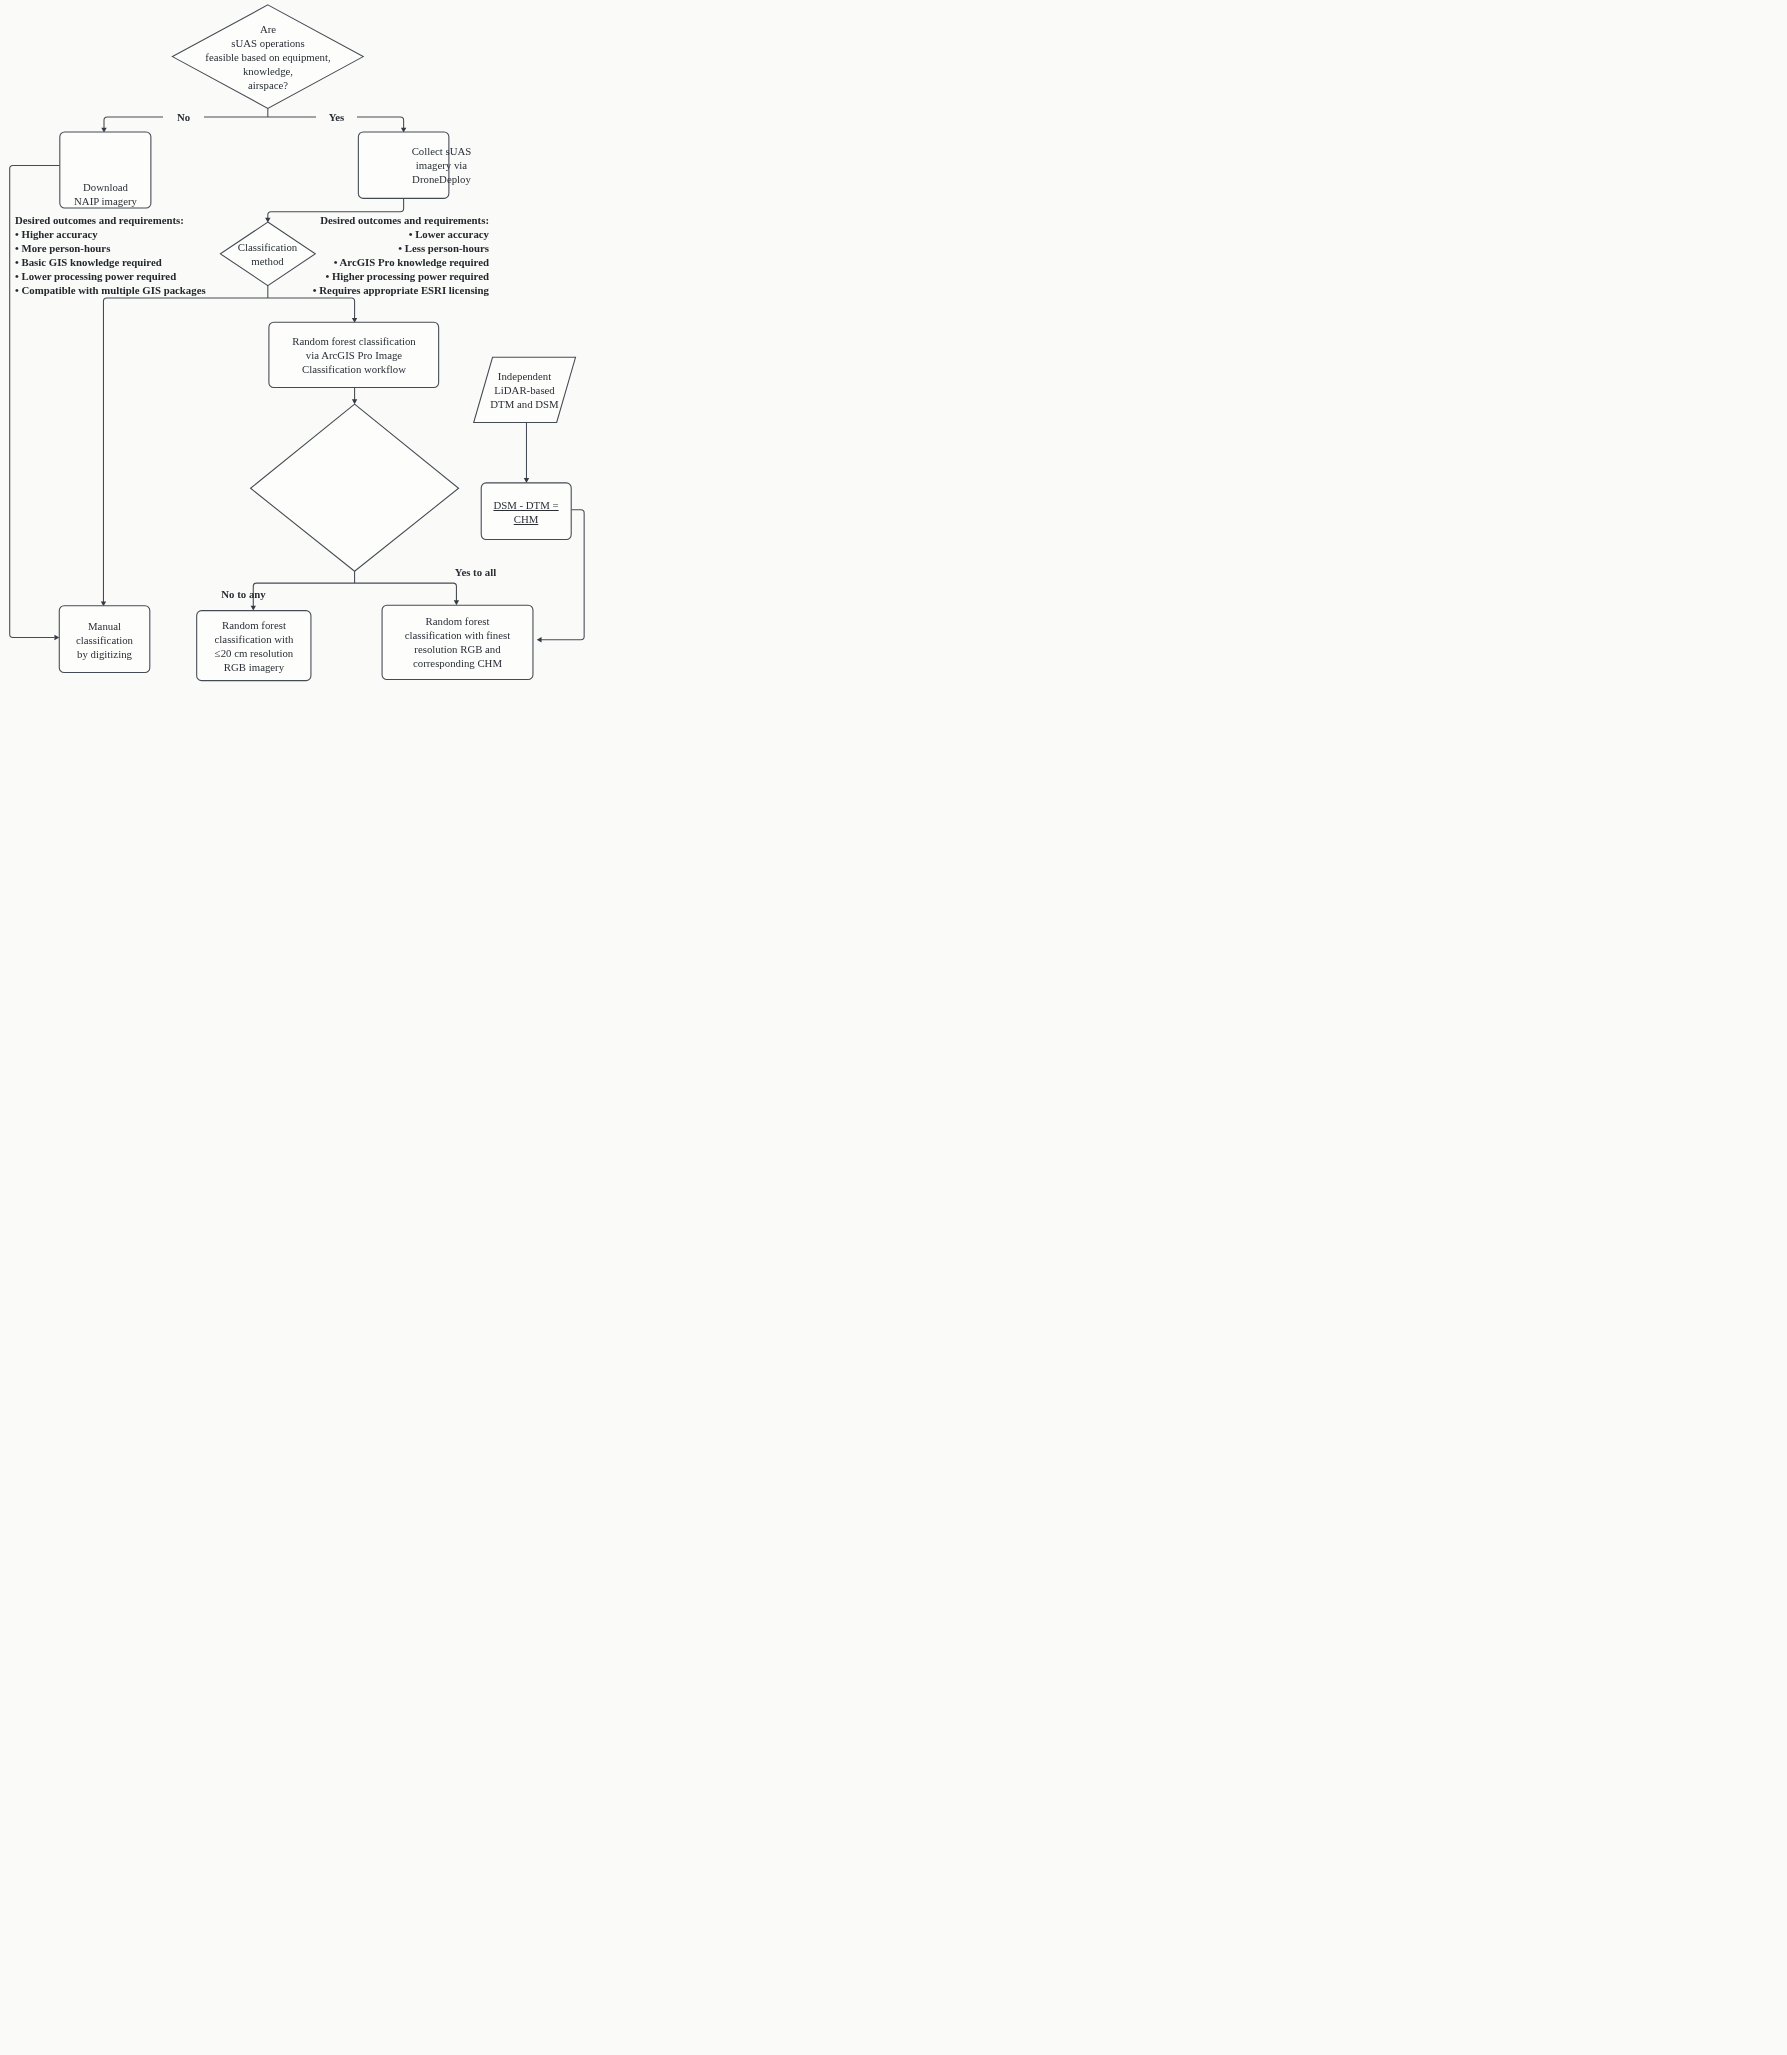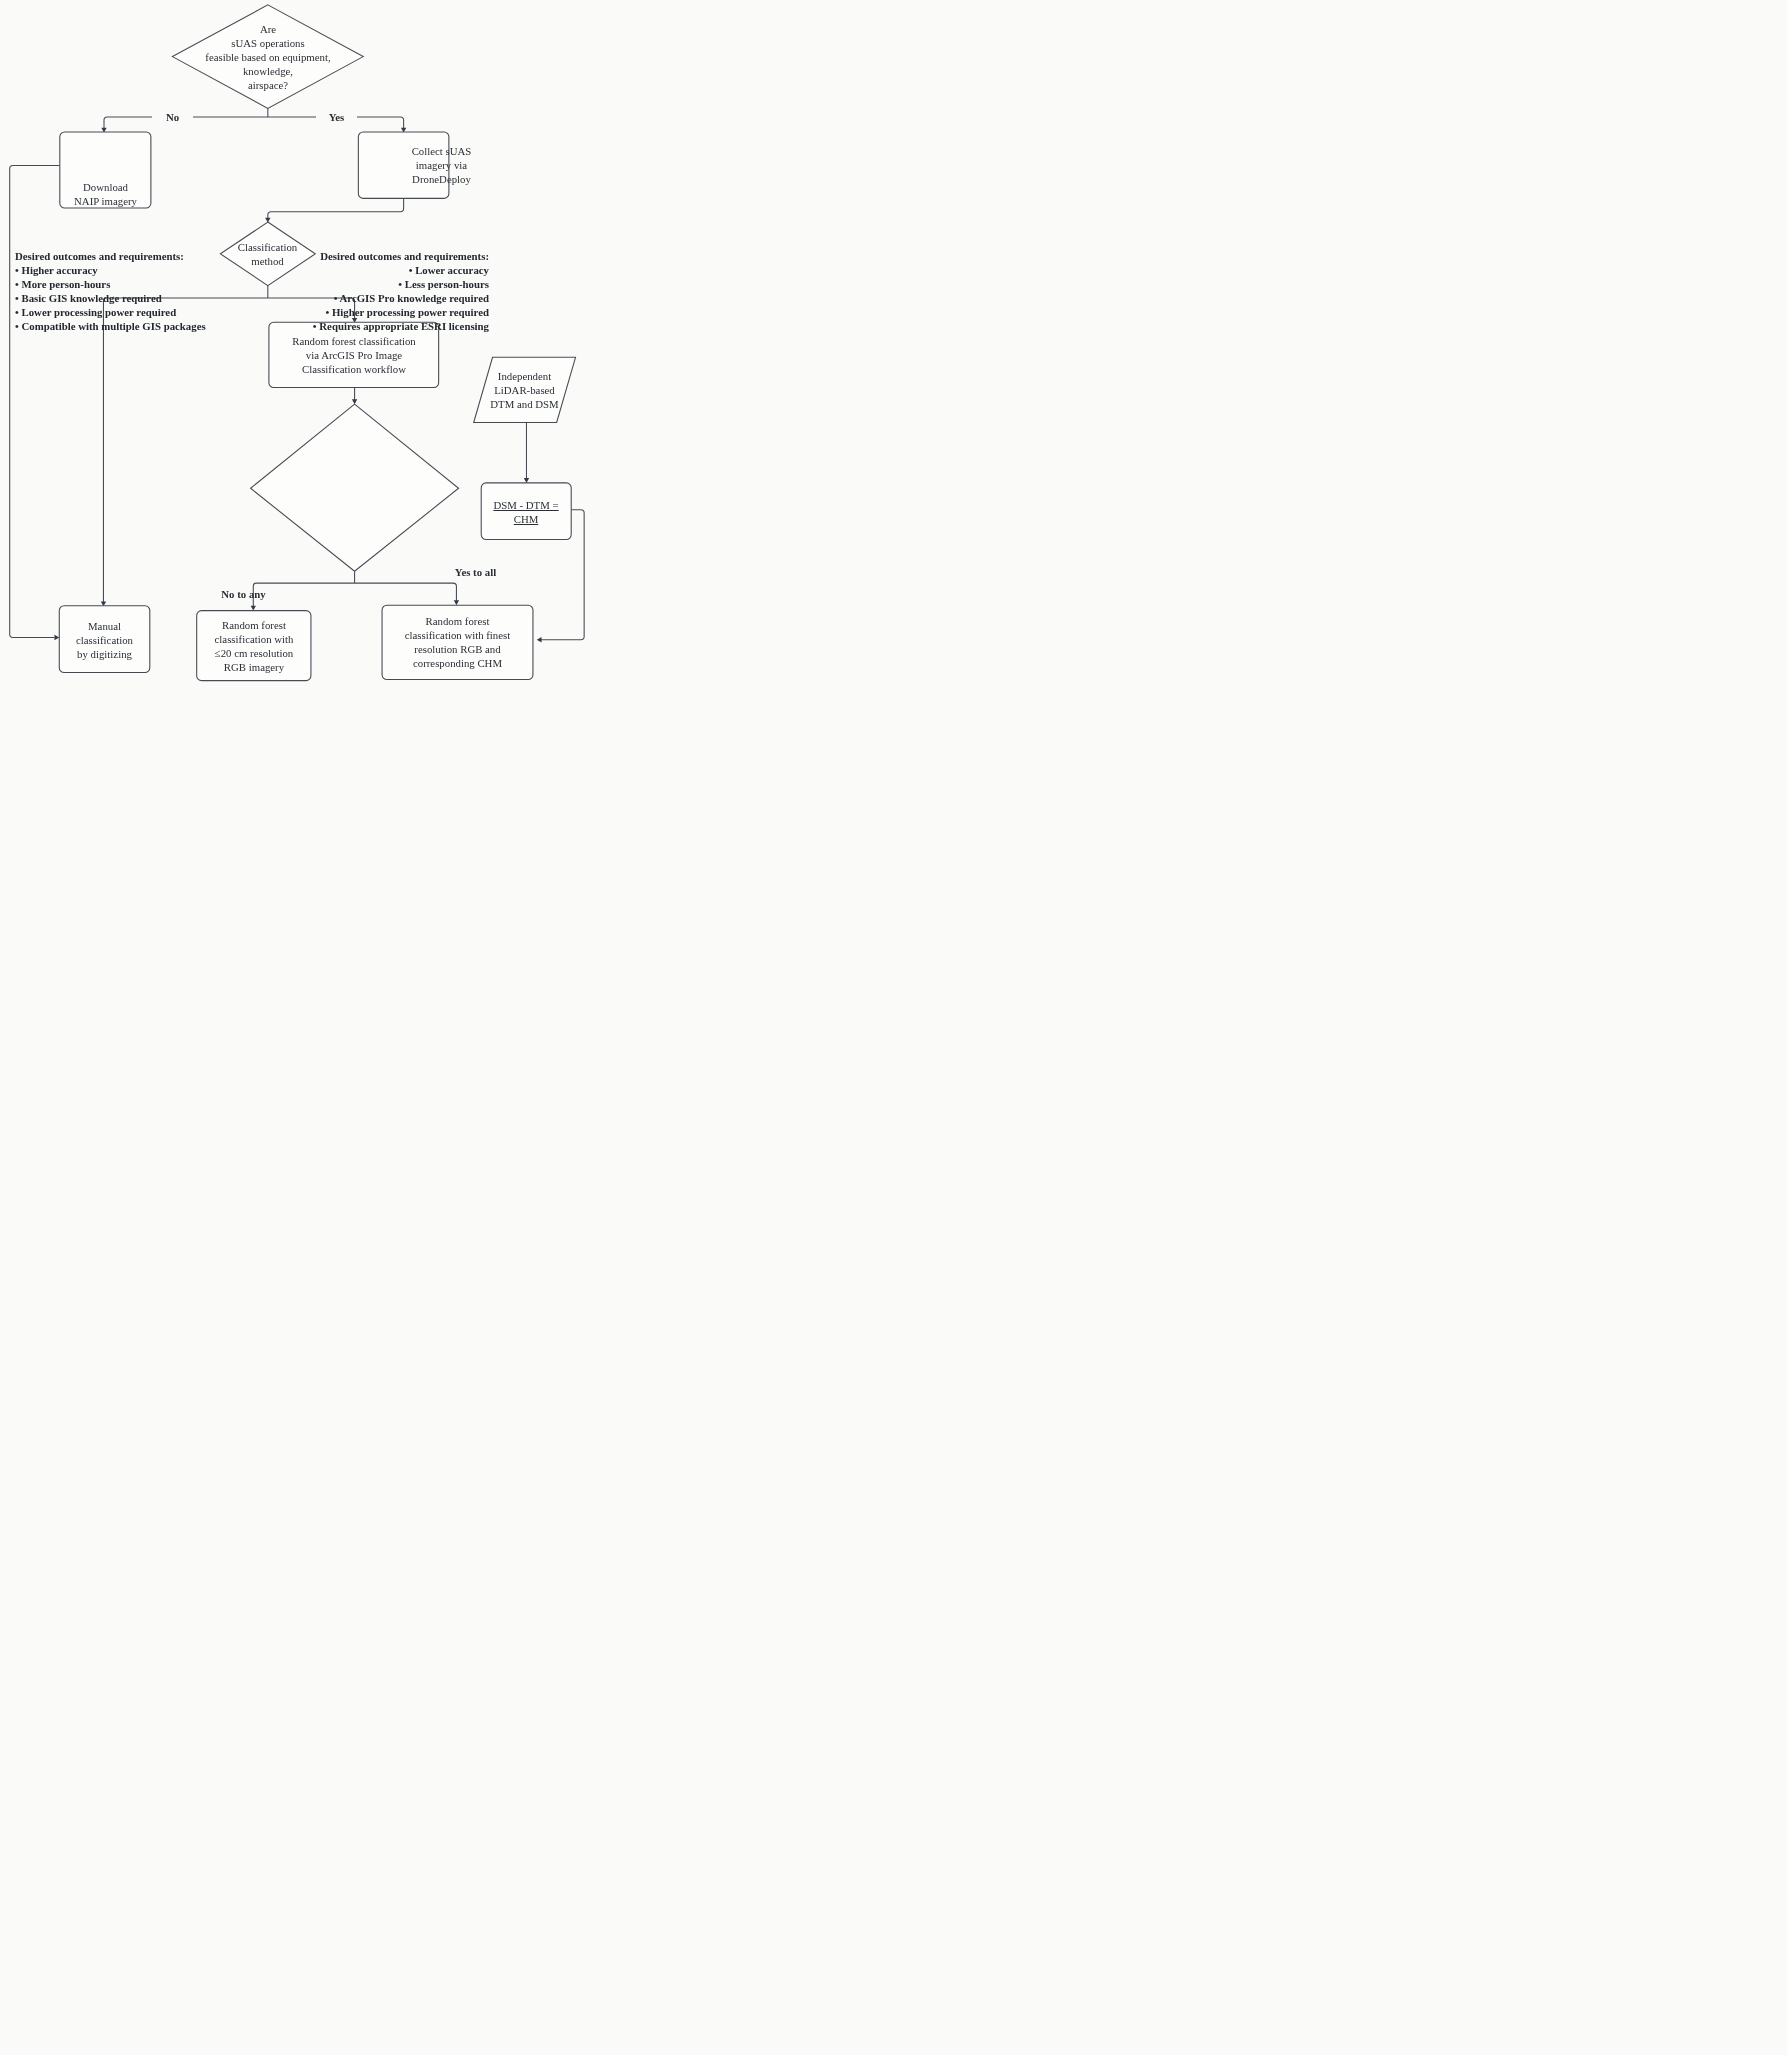--- a/index.html
+++ b/index.html
@@ -18,21 +18,21 @@
     position:absolute;display:flex;align-items:center;justify-content:center;
     text-align:center;white-space:pre-line;
     font-size:10.8px;line-height:14px;color:#2a2f36;
   }
   .edge-label{
     position:absolute;display:flex;align-items:center;justify-content:center;
     font-weight:700;font-size:10.8px;color:#2a2f36;
   }
   .on-line{background:#fafaf9;}
   .ann{
-    position:absolute;font-weight:700;font-size:10.8px;line-height:14px;color:#23282e;margin-top:36px;
+    position:absolute;font-weight:700;font-size:10.8px;line-height:14px;color:#23282e;
   }
   .ann.left{text-align:left;}
   .ann.right{text-align:right;}
 </style>
 </head>
 <body>
 
 <div id="canvas">
 
   <svg width="596" height="685" viewBox="0 0 1106 1271">
@@ -79,21 +79,21 @@
     <rect class="shape" x="365" y="1133" width="212" height="130" rx="9"></rect>
     <rect class="shape" x="709" y="1123" width="280" height="138" rx="9"></rect>
   </svg>
 
   <div class="txt" style="left:182px;top:13.5px;width:172px;height:86px;">Are
 sUAS operations
 feasible based on equipment,
 knowledge,
 airspace?</div>
 
-  <div class="edge-label on-line" style="left:152px;top:110px;width:41px;height:14px;">No</div>
+  <div class="edge-label on-line" style="left:163px;top:110px;width:41px;height:14px;">No</div>
   <div class="edge-label on-line" style="left:316px;top:110px;width:41px;height:14px;">Yes</div>
 
   <div class="txt" style="left:60px;top:132px;width:91px;height:76px;margin-top:24px;">Download
 NAIP imagery</div>
 
   <div class="txt" style="left:358px;top:132px;width:91px;height:66px;padding-left:38px;">Collect sUAS
 imagery via
 DroneDeploy</div>
 
   <div class="ann left" style="left:15px;top:213px;width:270px;">

